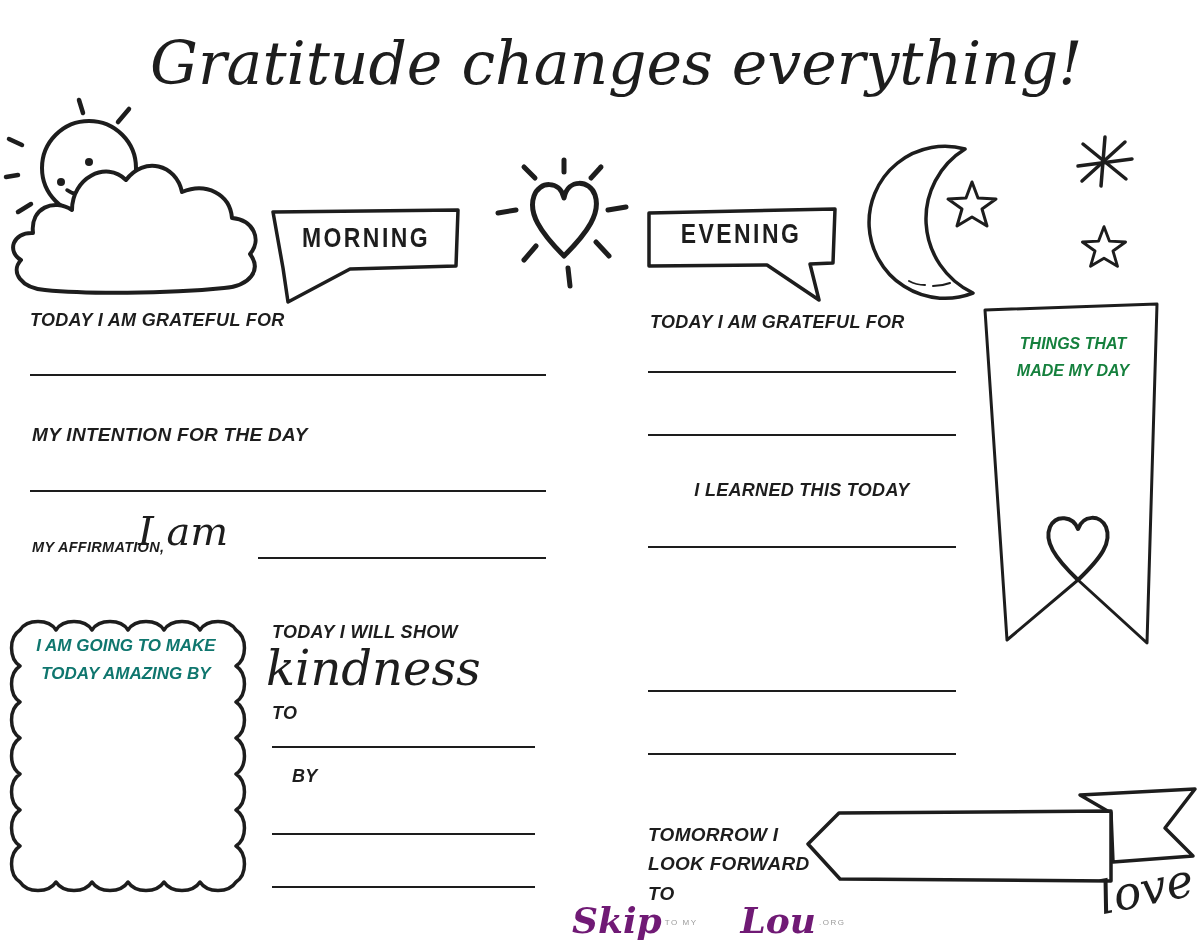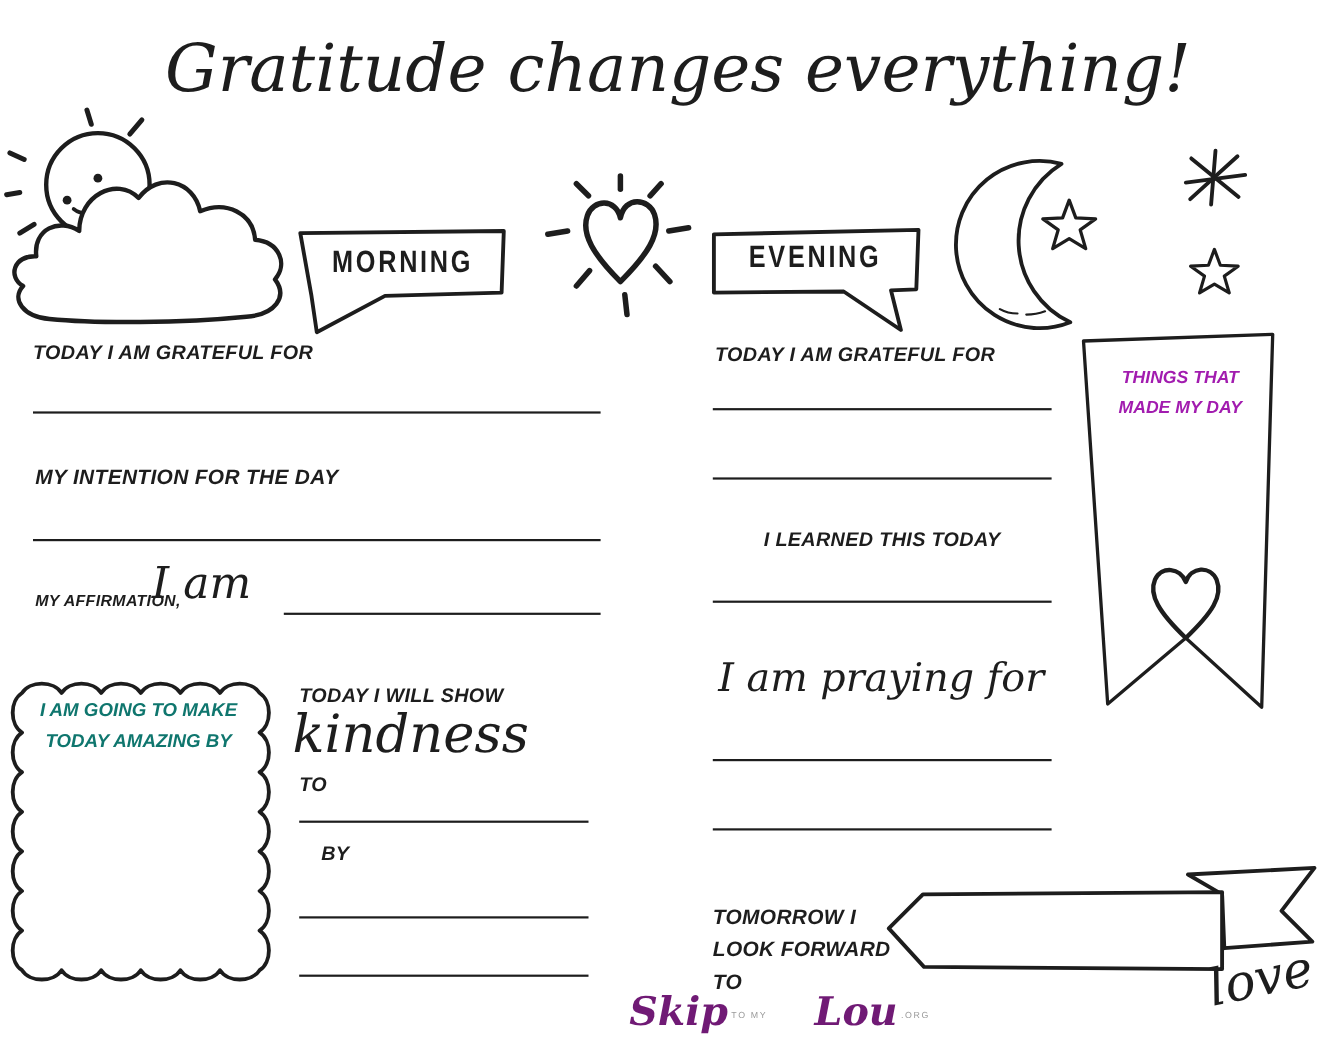--- a/index.html
+++ b/index.html
@@ -90,21 +90,21 @@
   #e-line5    { left: 648px; top: 753px; width: 308px; }
   #e-tomorrow {
     left: 648px; top: 820px; width: 178px; font-size: 19px;
     line-height: 1.55; white-space: normal;
   }
 
   #pennant-text {
     position: absolute; left: 1002px; top: 330px; width: 142px;
     text-align: center; font-family: "Liberation Sans", sans-serif;
     font-weight: 700; font-style: italic; font-size: 16px;
-    line-height: 1.7; color: #a21caf;
+    line-height: 1.7; color: #15803d;
   }
   #pennant-write { left: 1005px; top: 400px; width: 140px; height: 120px; }
 
   
   #logo { left: 532px; top: 899px; height: 42px; display: flex; align-items: center; }
   .logo-script {
     font-family: "DejaVu Serif", serif; font-style: italic; font-weight: 700;
     font-size: 36px; color: #701a75; margin-left: 40px;
   }
   .logo-caps {
@@ -203,21 +203,20 @@
   <div id="k-line1" class="wline"></div>
   <div id="k-by" class="hp">BY</div>
   <div id="k-line2" class="wline"></div>
   <div id="k-line3" class="wline"></div>
 
   <div id="e-grateful" class="hp">TODAY I AM GRATEFUL FOR</div>
   <div id="e-line1" class="wline"></div>
   <div id="e-line2" class="wline"></div>
   <div id="e-learned" class="hp">I LEARNED THIS TODAY</div>
   <div id="e-line3" class="wline"></div>
-  <div id="e-praying" class="sc">I am praying for</div>
   <div id="e-line4" class="wline"></div>
   <div id="e-line5" class="wline"></div>
   <div id="e-tomorrow" class="hp">TOMORROW I LOOK FORWARD TO</div>
 
   <svg id="arrow-banner" width="398" height="150" viewBox="0 0 398 150">
     <polygon points="275,9 390,3 360,42 388,70 308,76 306,27" fill="#ffffff" stroke="#1d1d1d" stroke-width="3.5" stroke-linejoin="round"></polygon>
     <polygon points="3,58 34,27 306,25 306,95 35,93" fill="#ffffff" stroke="#1d1d1d" stroke-width="3.5" stroke-linejoin="round"></polygon>
   </svg>
 
   <svg id="pennant" width="182" height="352" viewBox="0 0 182 352">

